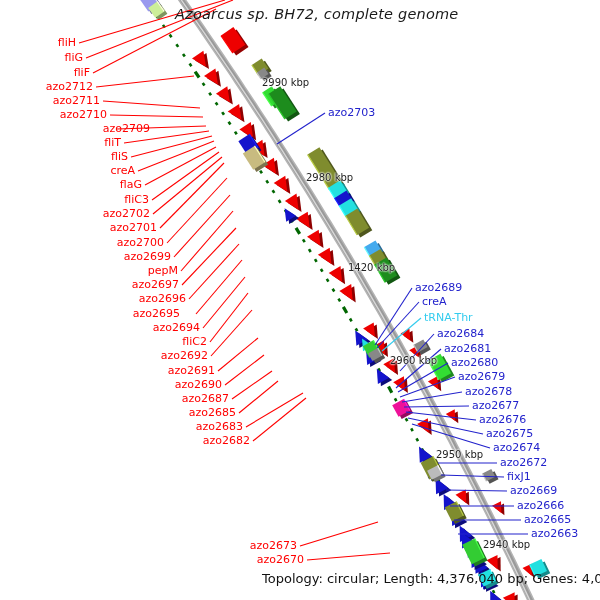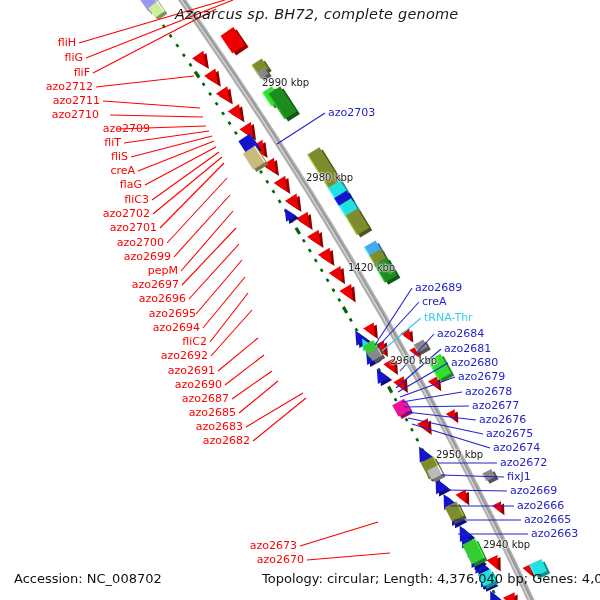--- a/index.html
+++ b/index.html
@@ -535,35 +535,35 @@
   </svg>
 
   <div class="title">Azoarcus sp. BH72, complete genome</div>
 
   <div id="label-layer">
       <div class="lbl left" style="left: 76px; top: 43px;">fliH</div>
       <div class="lbl left" style="left: 83px; top: 58px;">fliG</div>
       <div class="lbl left" style="left: 90px; top: 73px;">fliF</div>
       <div class="lbl left" style="left: 93px; top: 87px;">azo2712</div>
       <div class="lbl left" style="left: 100px; top: 101px;">azo2711</div>
-      <div class="lbl left" style="left: 99px; top: 115px;">azo2710</div>
+      <div class="lbl left" style="left: 107px; top: 115px;">azo2710</div>
       <div class="lbl left" style="left: 114px; top: 129px; margin-left: 36px;">azo2709</div>
       <div class="lbl left" style="left: 121px; top: 143px;">fliT</div>
       <div class="lbl left" style="left: 128px; top: 157px;">fliS</div>
       <div class="lbl left" style="left: 135px; top: 171px;">creA</div>
       <div class="lbl left" style="left: 142px; top: 185px;">flaG</div>
       <div class="lbl left" style="left: 149px; top: 200px;">fliC3</div>
       <div class="lbl left" style="left: 150px; top: 214px;">azo2702</div>
       <div class="lbl left" style="left: 157px; top: 228px;">azo2701</div>
       <div class="lbl left" style="left: 164px; top: 243px;">azo2700</div>
       <div class="lbl left" style="left: 171px; top: 257px;">azo2699</div>
       <div class="lbl left" style="left: 178px; top: 271px;">pepM</div>
       <div class="lbl left" style="left: 179px; top: 285px;">azo2697</div>
       <div class="lbl left" style="left: 186px; top: 299px;">azo2696</div>
-      <div class="lbl left" style="left: 196px; top: 314px;">azo2695</div>
+      <div class="lbl left" style="left: 180px; top: 314px;">azo2695</div>
       <div class="lbl left" style="left: 200px; top: 328px;">azo2694</div>
       <div class="lbl left" style="left: 207px; top: 342px;">fliC2</div>
       <div class="lbl left" style="left: 208px; top: 356px;">azo2692</div>
       <div class="lbl left" style="left: 215px; top: 371px;">azo2691</div>
       <div class="lbl left" style="left: 222px; top: 385px;">azo2690</div>
       <div class="lbl left" style="left: 229px; top: 399px;">azo2687</div>
       <div class="lbl left" style="left: 236px; top: 413px;">azo2685</div>
       <div class="lbl left" style="left: 243px; top: 427px;">azo2683</div>
       <div class="lbl left" style="left: 250px; top: 441px;">azo2682</div>
       <div class="lbl left" style="left: 297px; top: 546px;">azo2673</div>
@@ -588,15 +588,14 @@
       <div class="lbl right" style="left: 531px; top: 534px;">azo2663</div>
       <div class="lbl right" style="left: 328px; top: 113px;">azo2703</div>
       <div class="lbl tick" style="left: 262px; top: 83px;">2990 kbp</div>
       <div class="lbl tick" style="left: 306px; top: 178px;">2980 kbp</div>
       <div class="lbl tick" style="left: 348px; top: 268px;">1420 kbp</div>
       <div class="lbl tick" style="left: 390px; top: 361px;">2960 kbp</div>
       <div class="lbl tick" style="left: 436px; top: 455px;">2950 kbp</div>
       <div class="lbl tick" style="left: 483px; top: 545px;">2940 kbp</div>
     </div>
 
-  <div class="footer-left">Accession: NC_008702</div>
   <div class="footer-right">Topology: circular; Length: 4,376,040 bp; Genes: 4,057</div>
 </div>
 
 </body></html>

